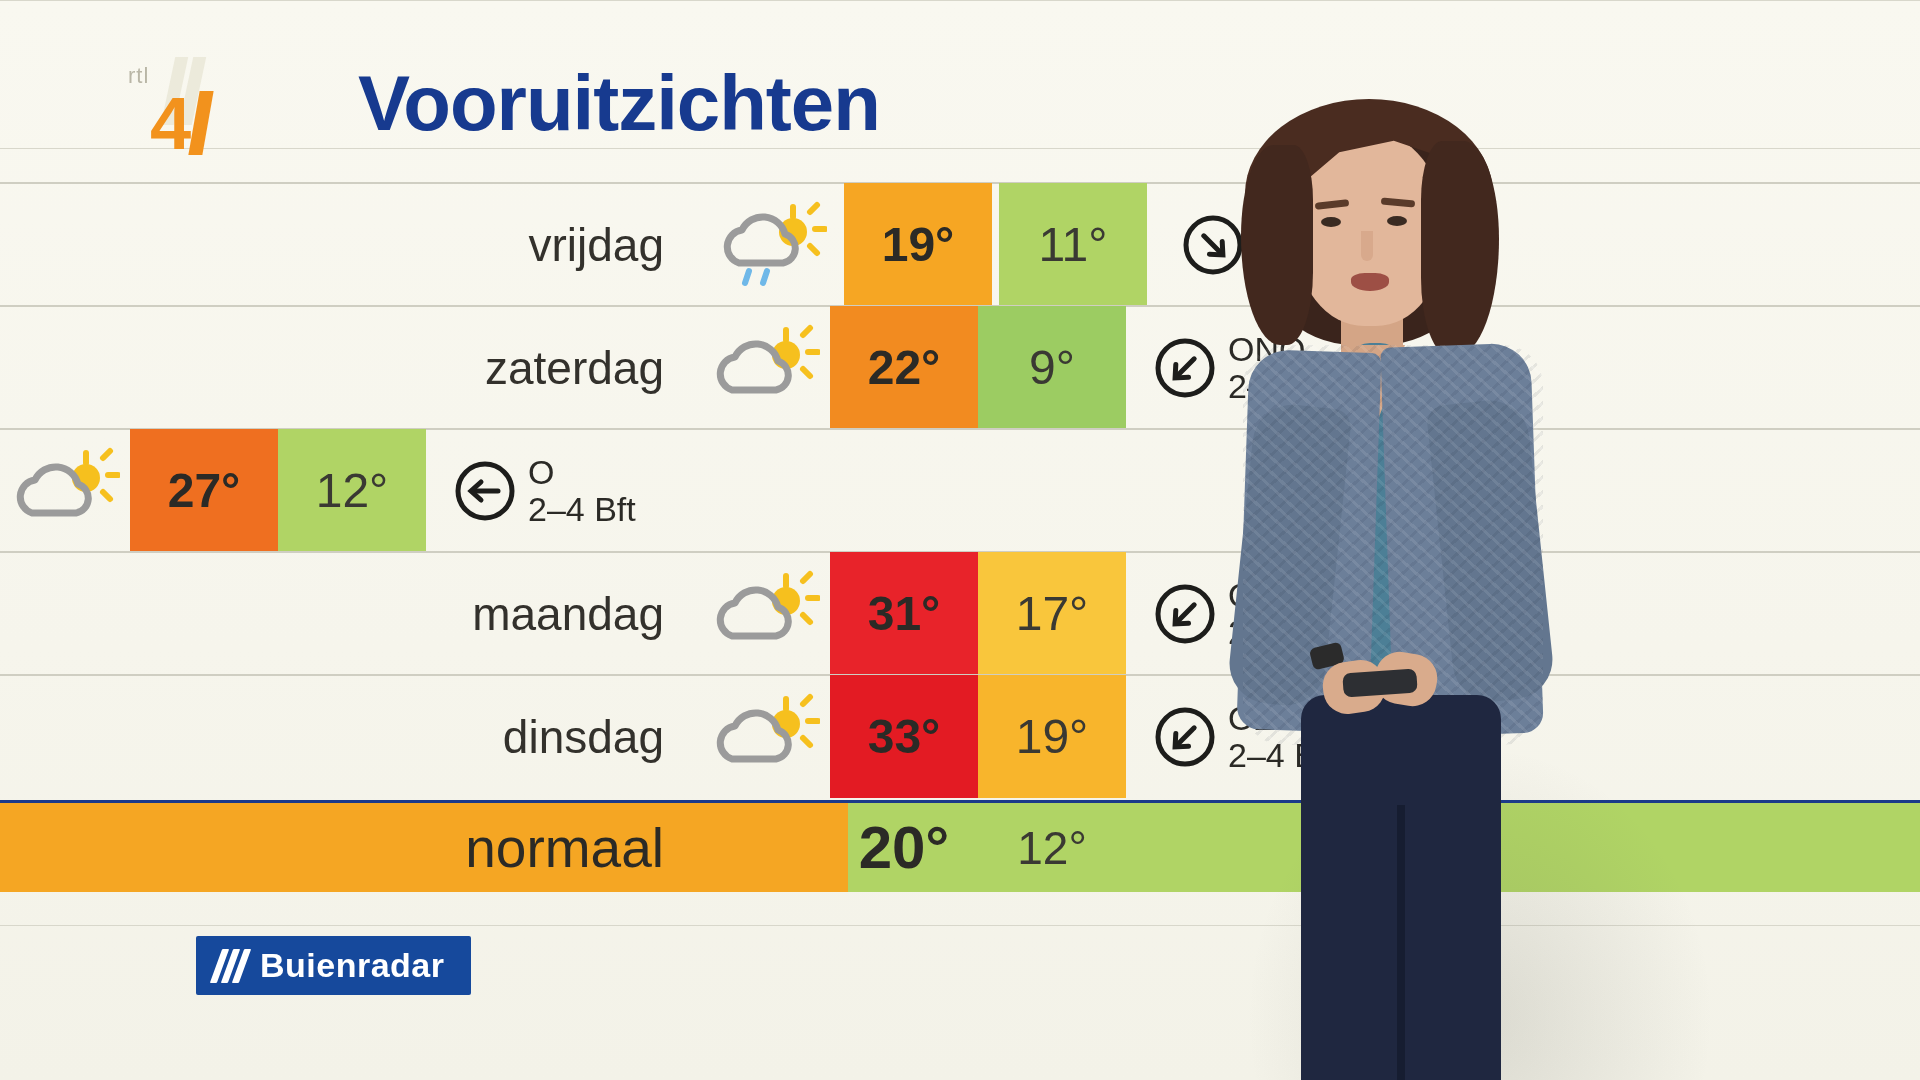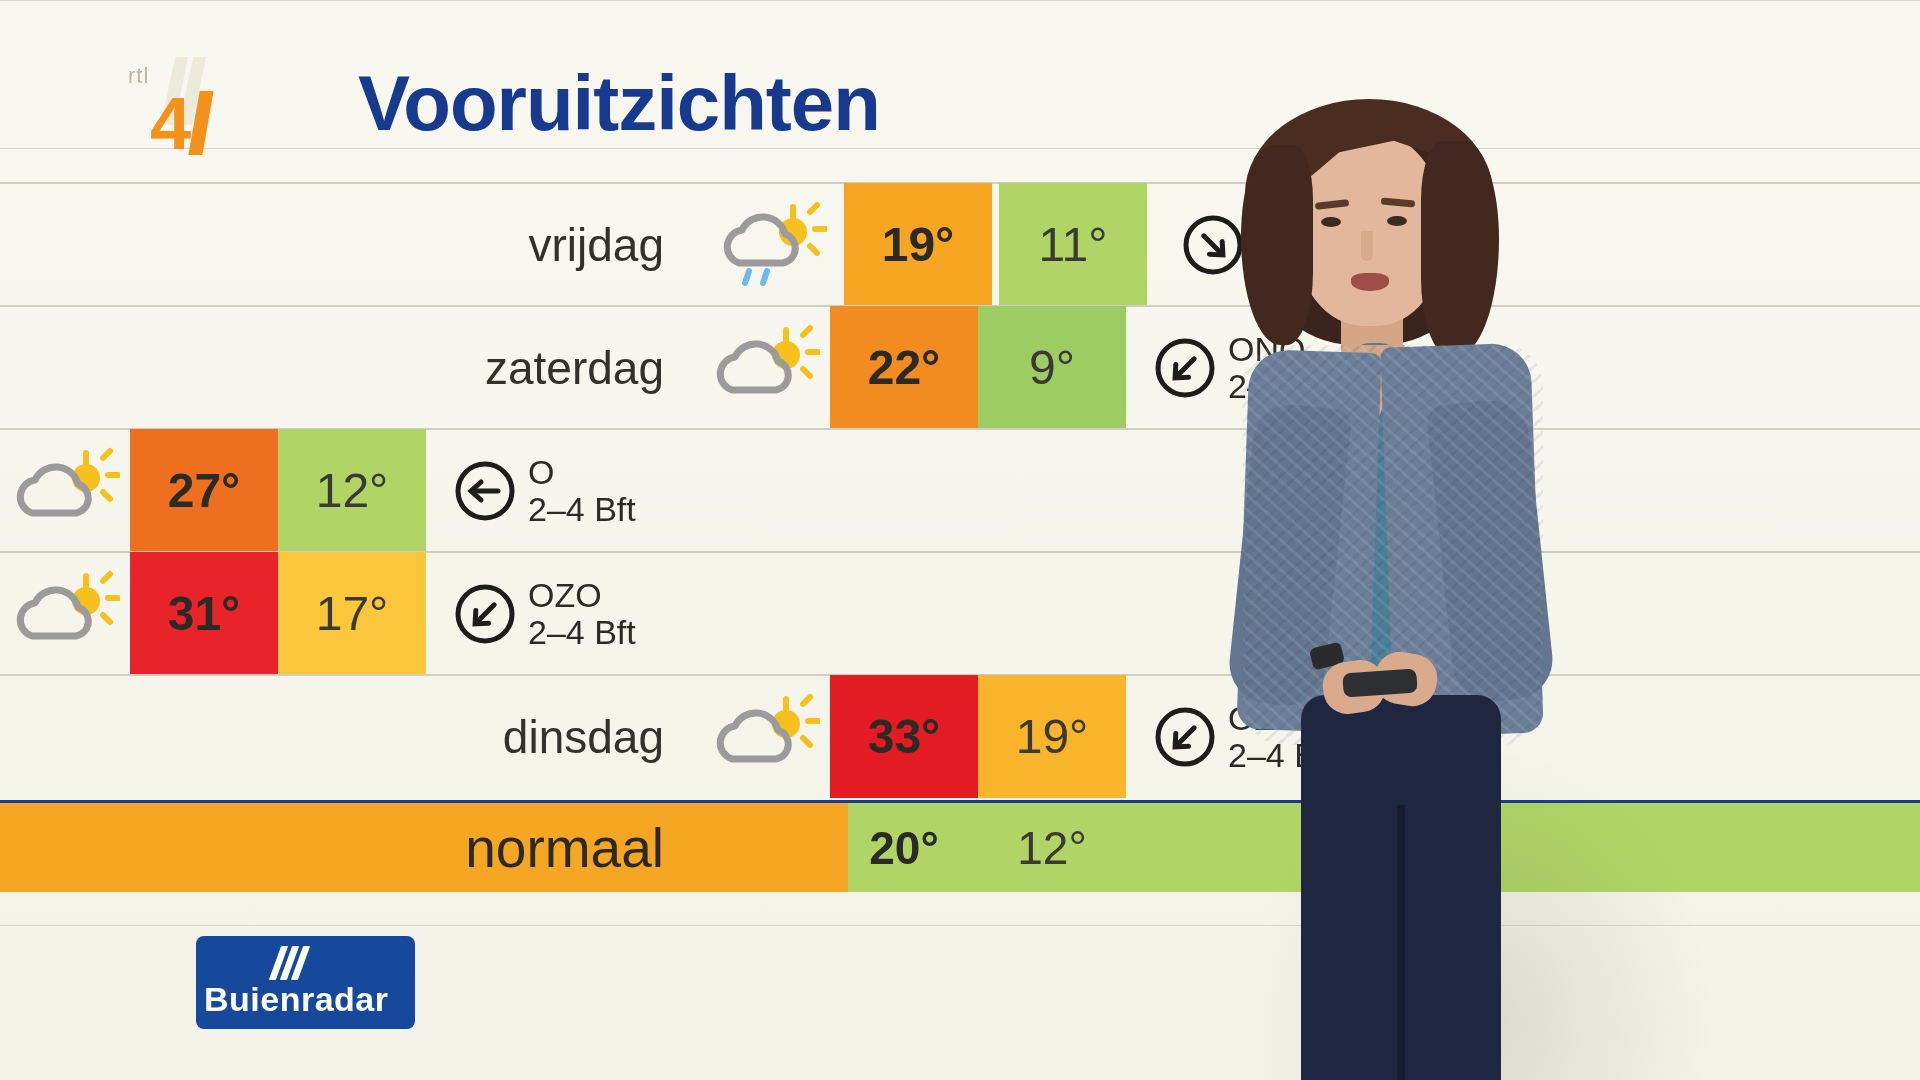--- a/index.html
+++ b/index.html
@@ -116,35 +116,34 @@
     background: #b0d465;
   }
   #normal-row .nlabel {
     position: relative; z-index: 2;
     width: 700px; text-align: right; padding-right: 36px;
     font-size: 55px; color: #2b2a26;
   }
   #normal-row .nspacer { width: 130px; }
   #normal-row .nmax {
     position: relative; z-index: 2;
-    width: 148px; text-align: center; font-size: 46px; font-weight: bold; color: #2b2a26;
+    width: 148px; text-align: center; font-size: 60px; font-weight: bold; color: #2b2a26;
   }
   #normal-row .nmin {
     position: relative; z-index: 2;
     width: 148px; text-align: center; font-size: 46px; color: #3a3933;
   }
 
   
   #buienradar {
     position: absolute; left: 196px; top: 936px;
     background: #16499c;
-    padding: 10px 26px 10px 8px;
+    padding: 10px 26px 10px 18px;
     display: flex; align-items: center;
-    border-radius: 8px;
-    flex-direction: column;
+    border-radius: 2px;
   }
   #buienradar .br-mark {
     width: 34px; height: 34px; margin-right: 12px;
     position: relative; flex: 0 0 34px;
   }
   #buienradar .br-mark span {
     position: absolute; background: #fff; width: 7px; height: 34px;
     transform: skewX(-20deg); border-radius: 1px;
   }
   #buienradar .br-mark span:nth-child(1){ left: 2px; }
@@ -386,20 +385,21 @@
           </svg>
         </span>
         <span class="wtext">
           <span class="dir">O</span>
           <span class="bft">2–4 Bft</span>
         </span>
       </div>
     </div>
 
     <div class="row">
+      <div class="day">maandag</div>
       <div class="icon">
         <svg width="110" height="88" viewBox="0 0 110 88" aria-hidden="true">
           <g stroke="#f6c01e" stroke-width="6" stroke-linecap="round">
             <line x1="76" y1="6" x2="76" y2="16"></line>
             <line x1="98" y1="28" x2="108" y2="28"></line>
             <line x1="93" y1="11" x2="100" y2="4"></line>
             <line x1="93" y1="45" x2="100" y2="52"></line>
           </g>
           <circle cx="76" cy="31" r="14" fill="#f6c01e"></circle>
           <path d="M22 66 a17 17 0 0 1 3 -33 a23 23 0 0 1 43 4 a15 15 0 0 1 -2 29 z" fill="none" stroke="#9b9b9b" stroke-width="7" stroke-linejoin="round"></path>

